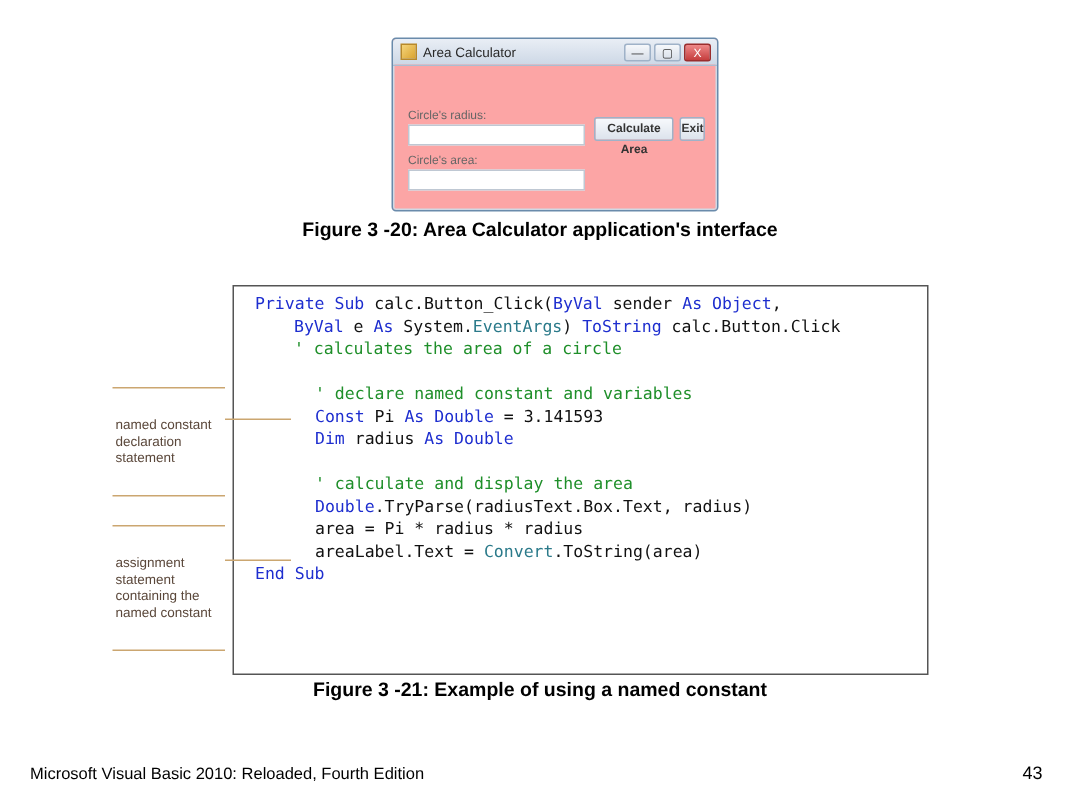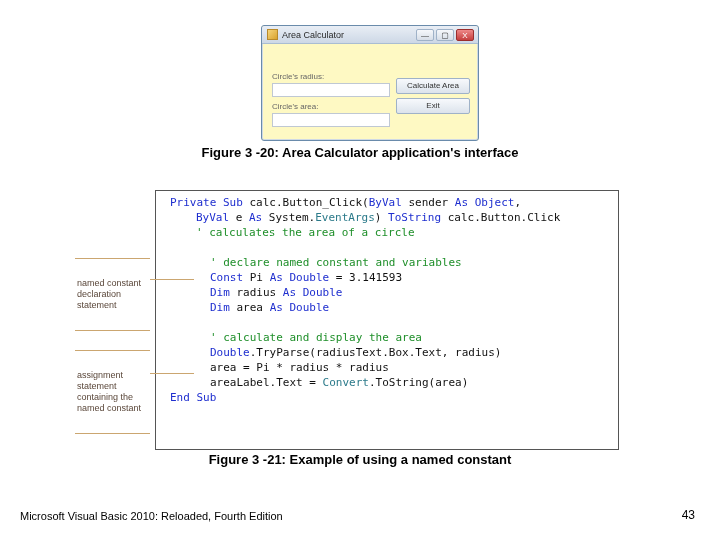--- a/index.html
+++ b/index.html
@@ -11,21 +11,21 @@
     font-family: Arial, sans-serif;
     position: relative;
   }
   
   .winbox {
     position: absolute;
     left: 261px; top: 25px;
     width: 218px;
     border: 1px solid #6a8bab;
     border-radius: 3px;
-    background: #fef9c3;
+    background: #fca5a5;
     box-shadow: 0 0 0 1px #cfd9e4 inset;
   }
   .titlebar {
     display: flex; align-items: center; justify-content: space-between;
     background: linear-gradient(#e9eef5,#cdd8e6);
     border-bottom: 1px solid #a9bdd2;
     padding: 2px 4px 2px 5px;
     border-radius: 3px 3px 0 0;
     height: 18px;
   }
@@ -53,21 +53,21 @@
     padding: 6px 8px 8px 10px;
     display: flex; gap: 6px; margin-top: 20px;
   }
   .fields { flex: 1; }
   .label { font-size: 8px; color: #666; margin-top: 2px; }
   .tbox {
     width: 100%; height: 14px;
     border: 1px solid #bfc8d3; background: #fff;
     margin: 2px 0 5px 0;
   }
-  .btns { display: flex; flex-direction: column; gap: 4px; width: 74px; padding-top: 8px;}
+  .btns { display: flex; gap: 4px; width: 74px; padding-top: 8px; font-weight: bold;}
   .btn {
     height: 16px; font-size: 8px;
     background: linear-gradient(#f7f9fc,#dce3ec);
     border: 1px solid #9fb2c8; border-radius: 2px;
     color: #333; text-align: center; line-height: 14px;
   }
   
   .caption {
     position: absolute;
     left: 0; width: 720px;
@@ -152,21 +152,20 @@
 <div class="caption" id="cap1">Figure 3 -20: Area Calculator application's interface</div>
 
 <div class="codewrap">
   <div class="code-line"><span class="kw">Private Sub</span><span> calc.Button_Click(</span><span class="kw">ByVal</span><span> sender </span><span class="kw">As Object</span><span>,</span></div>
   <div class="code-line ind1"><span class="kw">ByVal</span><span> e </span><span class="kw">As</span><span> System.</span><span class="ty">EventArgs</span><span>) </span><span class="kw">ToString</span><span> calc.Button.Click</span></div>
   <div class="code-line ind1"><span class="cm">' calculates the area of a circle</span></div>
   <div class="code-line">&nbsp;</div>
   <div class="code-line ind2"><span class="cm">' declare named constant and variables</span></div>
   <div class="code-line ind2"><span class="kw">Const</span><span> Pi </span><span class="kw">As Double</span><span> = 3.141593</span></div>
   <div class="code-line ind2"><span class="kw">Dim</span><span> radius </span><span class="kw">As Double</span></div>
-  <div class="code-line ind2"><span class="kw">Dim</span><span> area </span><span class="kw">As Double</span></div>
   <div class="code-line">&nbsp;</div>
   <div class="code-line ind2"><span class="cm">' calculate and display the area</span></div>
   <div class="code-line ind2"><span class="kw">Double</span><span>.TryParse(radiusText.Box.Text, radius)</span></div>
   <div class="code-line ind2"><span>area = Pi * radius * radius</span></div>
   <div class="code-line ind2"><span>areaLabel.Text = </span><span class="ty">Convert</span><span>.ToString(area)</span></div>
   <div class="code-line"><span class="kw">End Sub</span></div>
 </div>
 
 <div class="anno" style="left:75px; top:258px;">named constant declaration statement</div>
 <div class="anno-line" style="left:150px; top:279px; width:44px;"></div>

